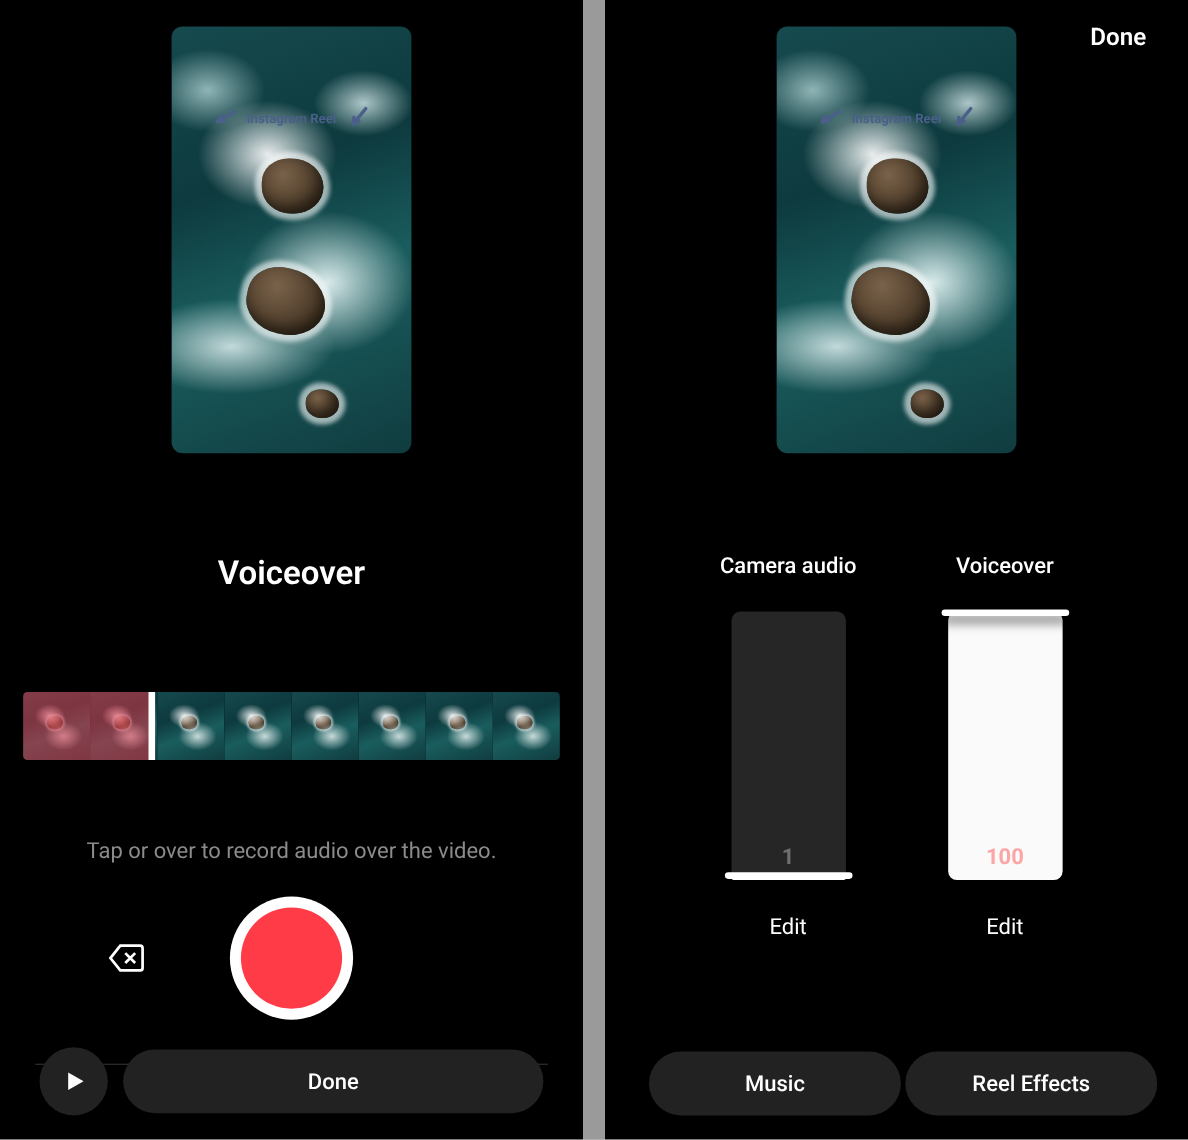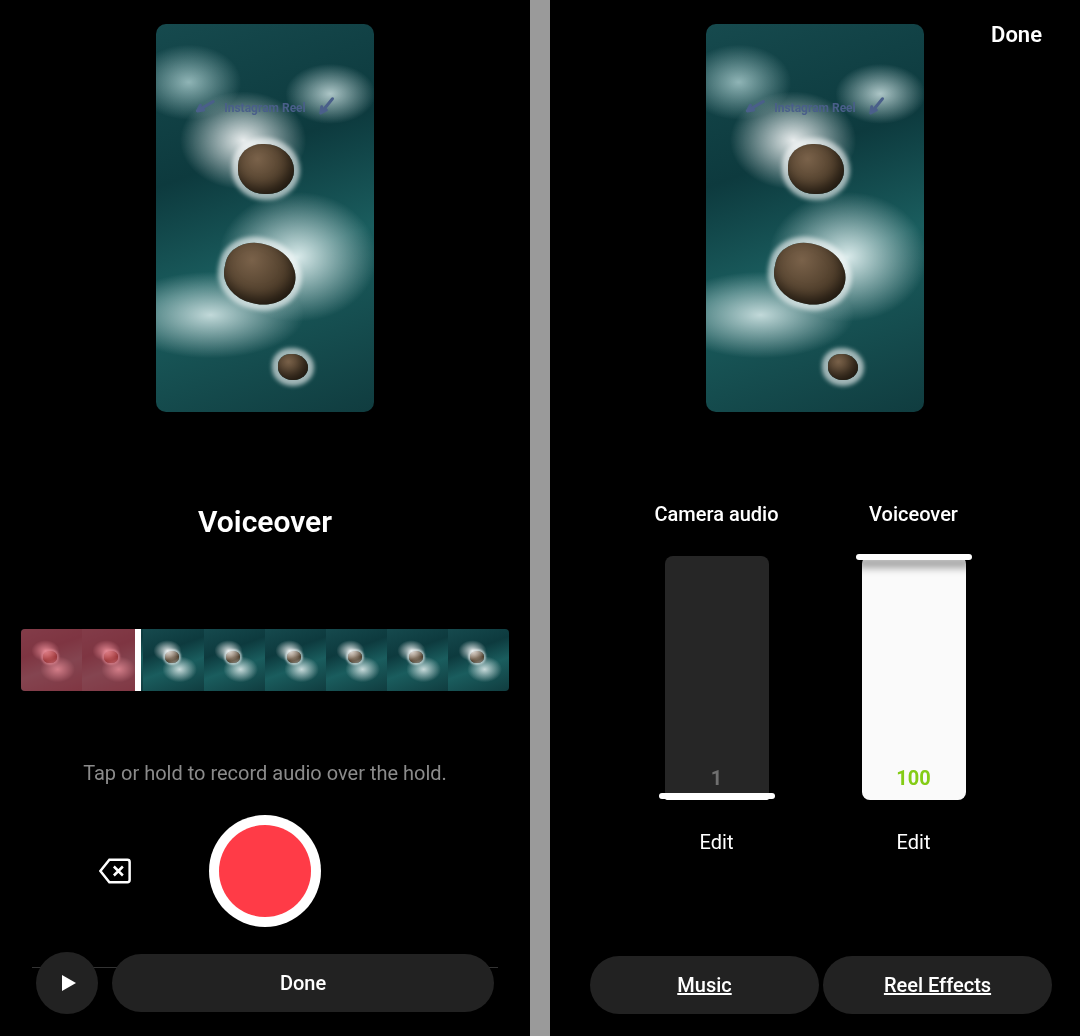--- a/index.html
+++ b/index.html
@@ -143,26 +143,26 @@
   }
   .slider-thumb {
     position:absolute; left:-6px; right:-6px; height:6px; background:#fff; border-radius:3px;
   }
   .slider-thumb.shadowed { box-shadow: 0 6px 10px rgba(0,0,0,.6); }
   .slider-value {
     position:absolute; left:0; right:0; bottom:10px;
     text-align:center; font-size:20px; font-weight:700;
   }
   .val-dim { color:#6f6f6f; }
-  .val-dark { color:#84cc16; }
+  .val-dark { color:#fca5a5; }
   .edit-link { margin-top:30px; font-size:20px; font-weight:400; }
 
   .bottom-row-right {
     position:absolute; bottom:22px; left:12px; right:0;
-    display:flex; gap:4px; padding:0 28px;text-decoration:underline;
+    display:flex; gap:4px; padding:0 28px;
   }
   .pill-btn {
     flex:1; height:58px; border-radius:29px; background:#222;
     display:flex; align-items:center; justify-content:center;
     font-size:20px; font-weight:500;
   }
 </style>
 </head>
 <body>
 
@@ -208,21 +208,21 @@
       <div class="frame">
         <div class="mrock"></div>
       </div>
       <div class="frame">
         <div class="mrock"></div>
       </div>
       <div class="recorded-overlay" style="width: 24%;"></div>
       <div class="playhead" style="left: calc(24% - 3px);"></div>
     </div>
 
-  <div class="instruction">Tap or hold to record audio over the hold.</div>
+  <div class="instruction">Tap or over to record audio over the video.</div>
 
   <div class="record-row">
     <div class="delete-btn">
       <svg viewBox="0 0 32 32">
         <path d="M11 6 H27 a2 2 0 0 1 2 2 V24 a2 2 0 0 1 -2 2 H11 L3 16 Z"></path>
         <path d="M15 12 L23 20 M23 12 L15 20"></path>
       </svg>
     </div>
     <div class="record-btn">
       <div class="record-inner"></div>

